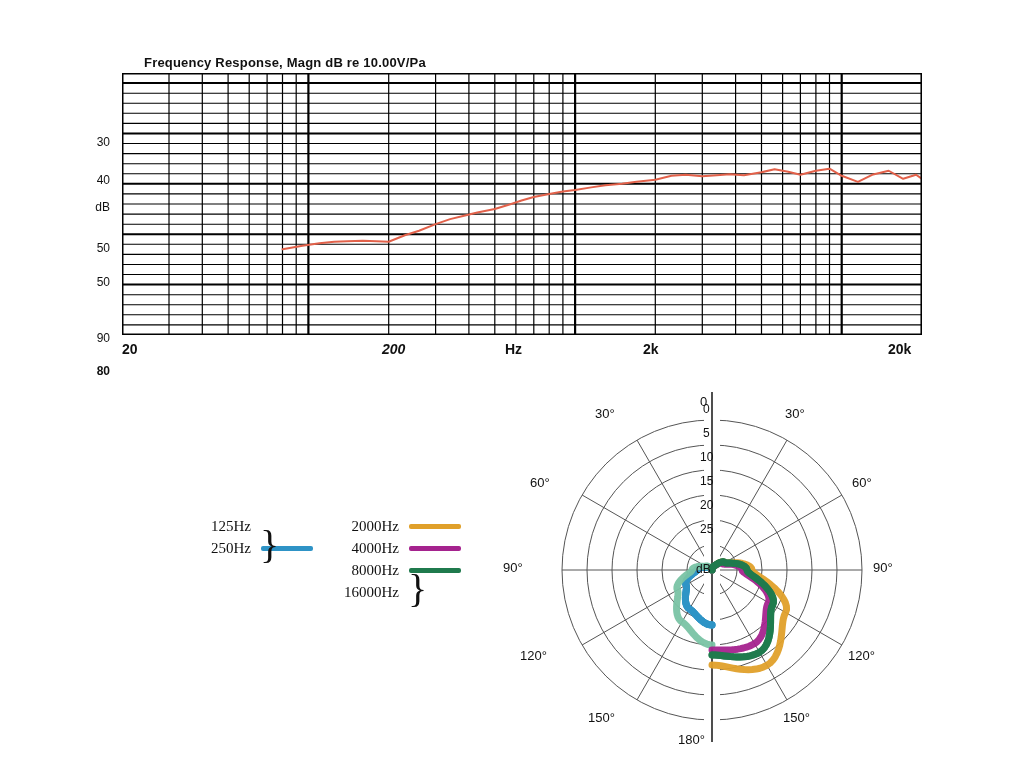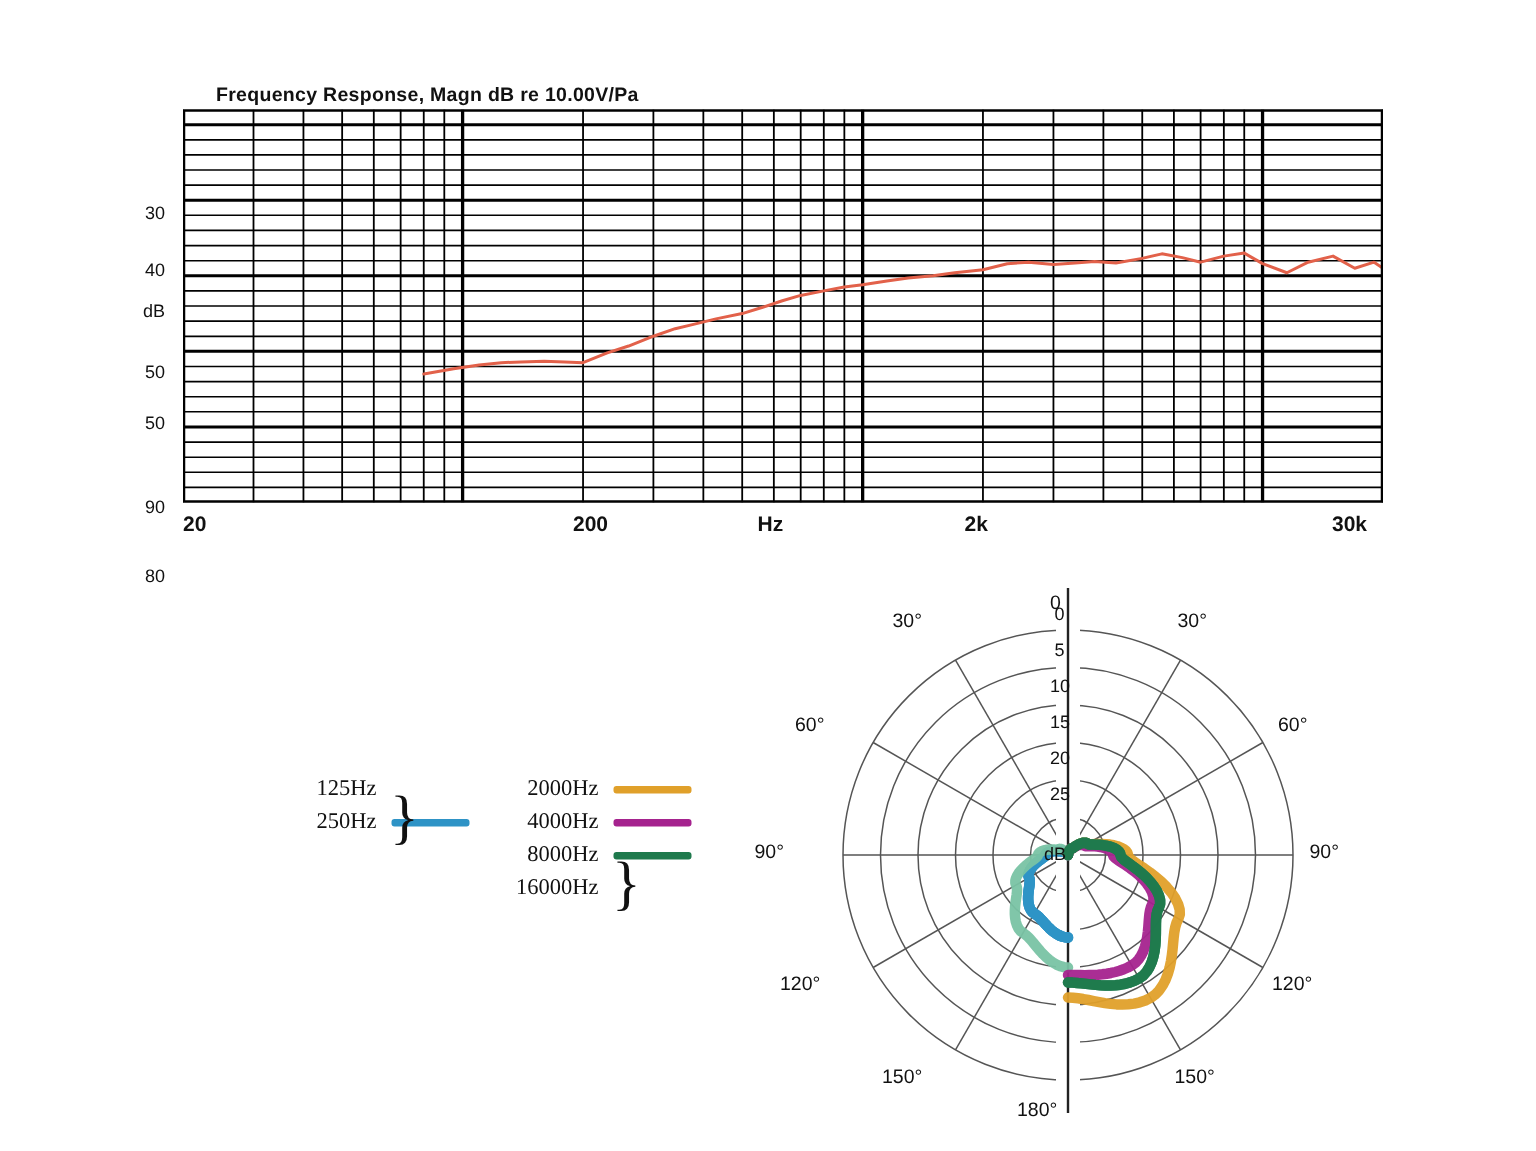--- a/index.html
+++ b/index.html
@@ -30,27 +30,27 @@
 
 <div id="freq-chart">
   <div id="freq-title">Frequency Response, Magn dB re 10.00V/Pa</div>
 
   <div class="y-tick" style="left:-10px;top:80px;">30</div>
   <div class="y-tick" style="left:-10px;top:118px;">40</div>
   <div class="y-tick" style="left:-10px;top:145px;">dB</div>
   <div class="y-tick" style="left:-10px;top:186px;">50</div>
   <div class="y-tick" style="left:-10px;top:220px;">50</div>
   <div class="y-tick" style="left:-10px;top:276px;">90</div>
-  <div class="y-tick" style="left:-10px;top:322px;">80</div>
+  <div class="y-tick" style="left:-10px;top:309px;font-weight:bold;">80</div>
 
   <div class="x-tick" style="left:32px;top:286px;">20</div>
-  <div class="x-tick" style="left:292px;top:286px;">200</div>
+  <div class="x-tick" style="left:292px;top:286px;font-style:italic;">200</div>
   <div class="x-tick" style="left:415px;top:286px;">Hz</div>
   <div class="x-tick" style="left:553px;top:286px;">2k</div>
-  <div class="x-tick" style="left:798px;top:286px;">30k</div>
+  <div class="x-tick" style="left:798px;top:286px;">20k</div>
 
   <svg id="freq-svg" width="800" height="262" viewBox="0 0 800 262">
     <rect x="0" y="0" width="800" height="262" fill="#ffffff"></rect>
     <g id="fr-grid" stroke="#000" fill="none">
         <line x1="0.0" y1="0" x2="0.0" y2="262" stroke="#000" stroke-width="1.2"></line>
         <line x1="47.0" y1="0" x2="47.0" y2="262" stroke="#000" stroke-width="1.2"></line>
         <line x1="80.3" y1="0" x2="80.3" y2="262" stroke="#000" stroke-width="1.2"></line>
         <line x1="106.1" y1="0" x2="106.1" y2="262" stroke="#000" stroke-width="1.2"></line>
         <line x1="127.2" y1="0" x2="127.2" y2="262" stroke="#000" stroke-width="1.2"></line>
         <line x1="145.1" y1="0" x2="145.1" y2="262" stroke="#000" stroke-width="1.2"></line>

